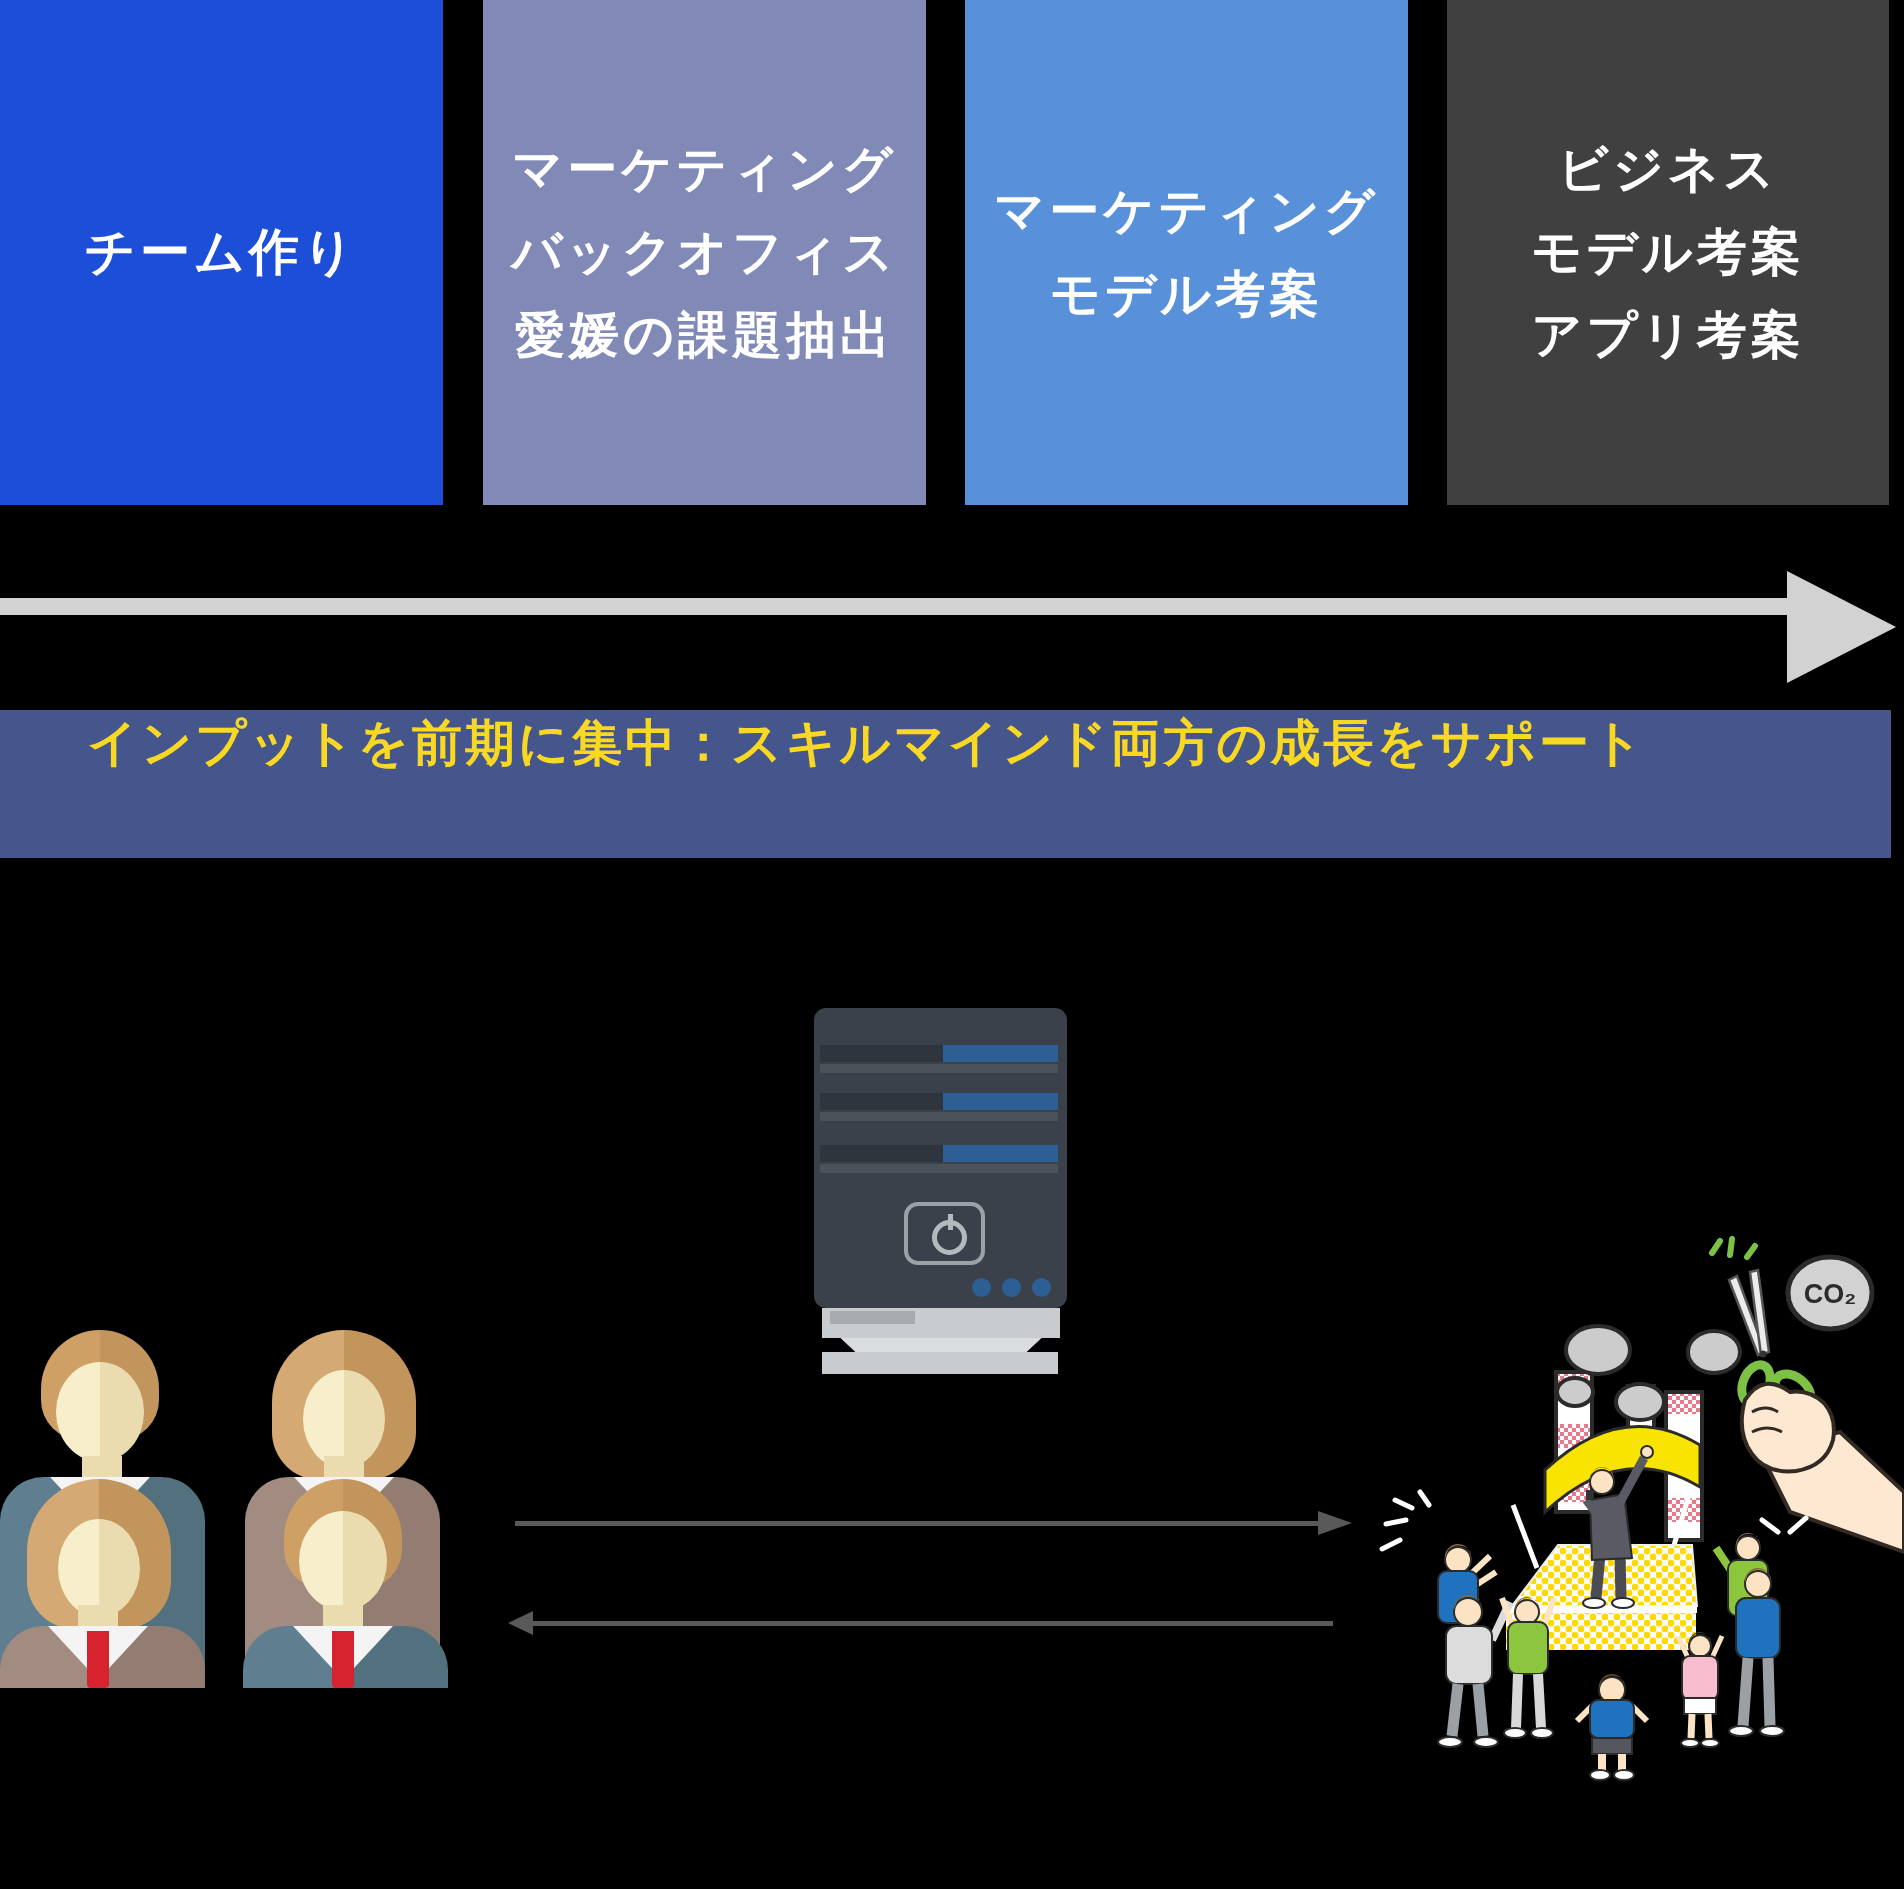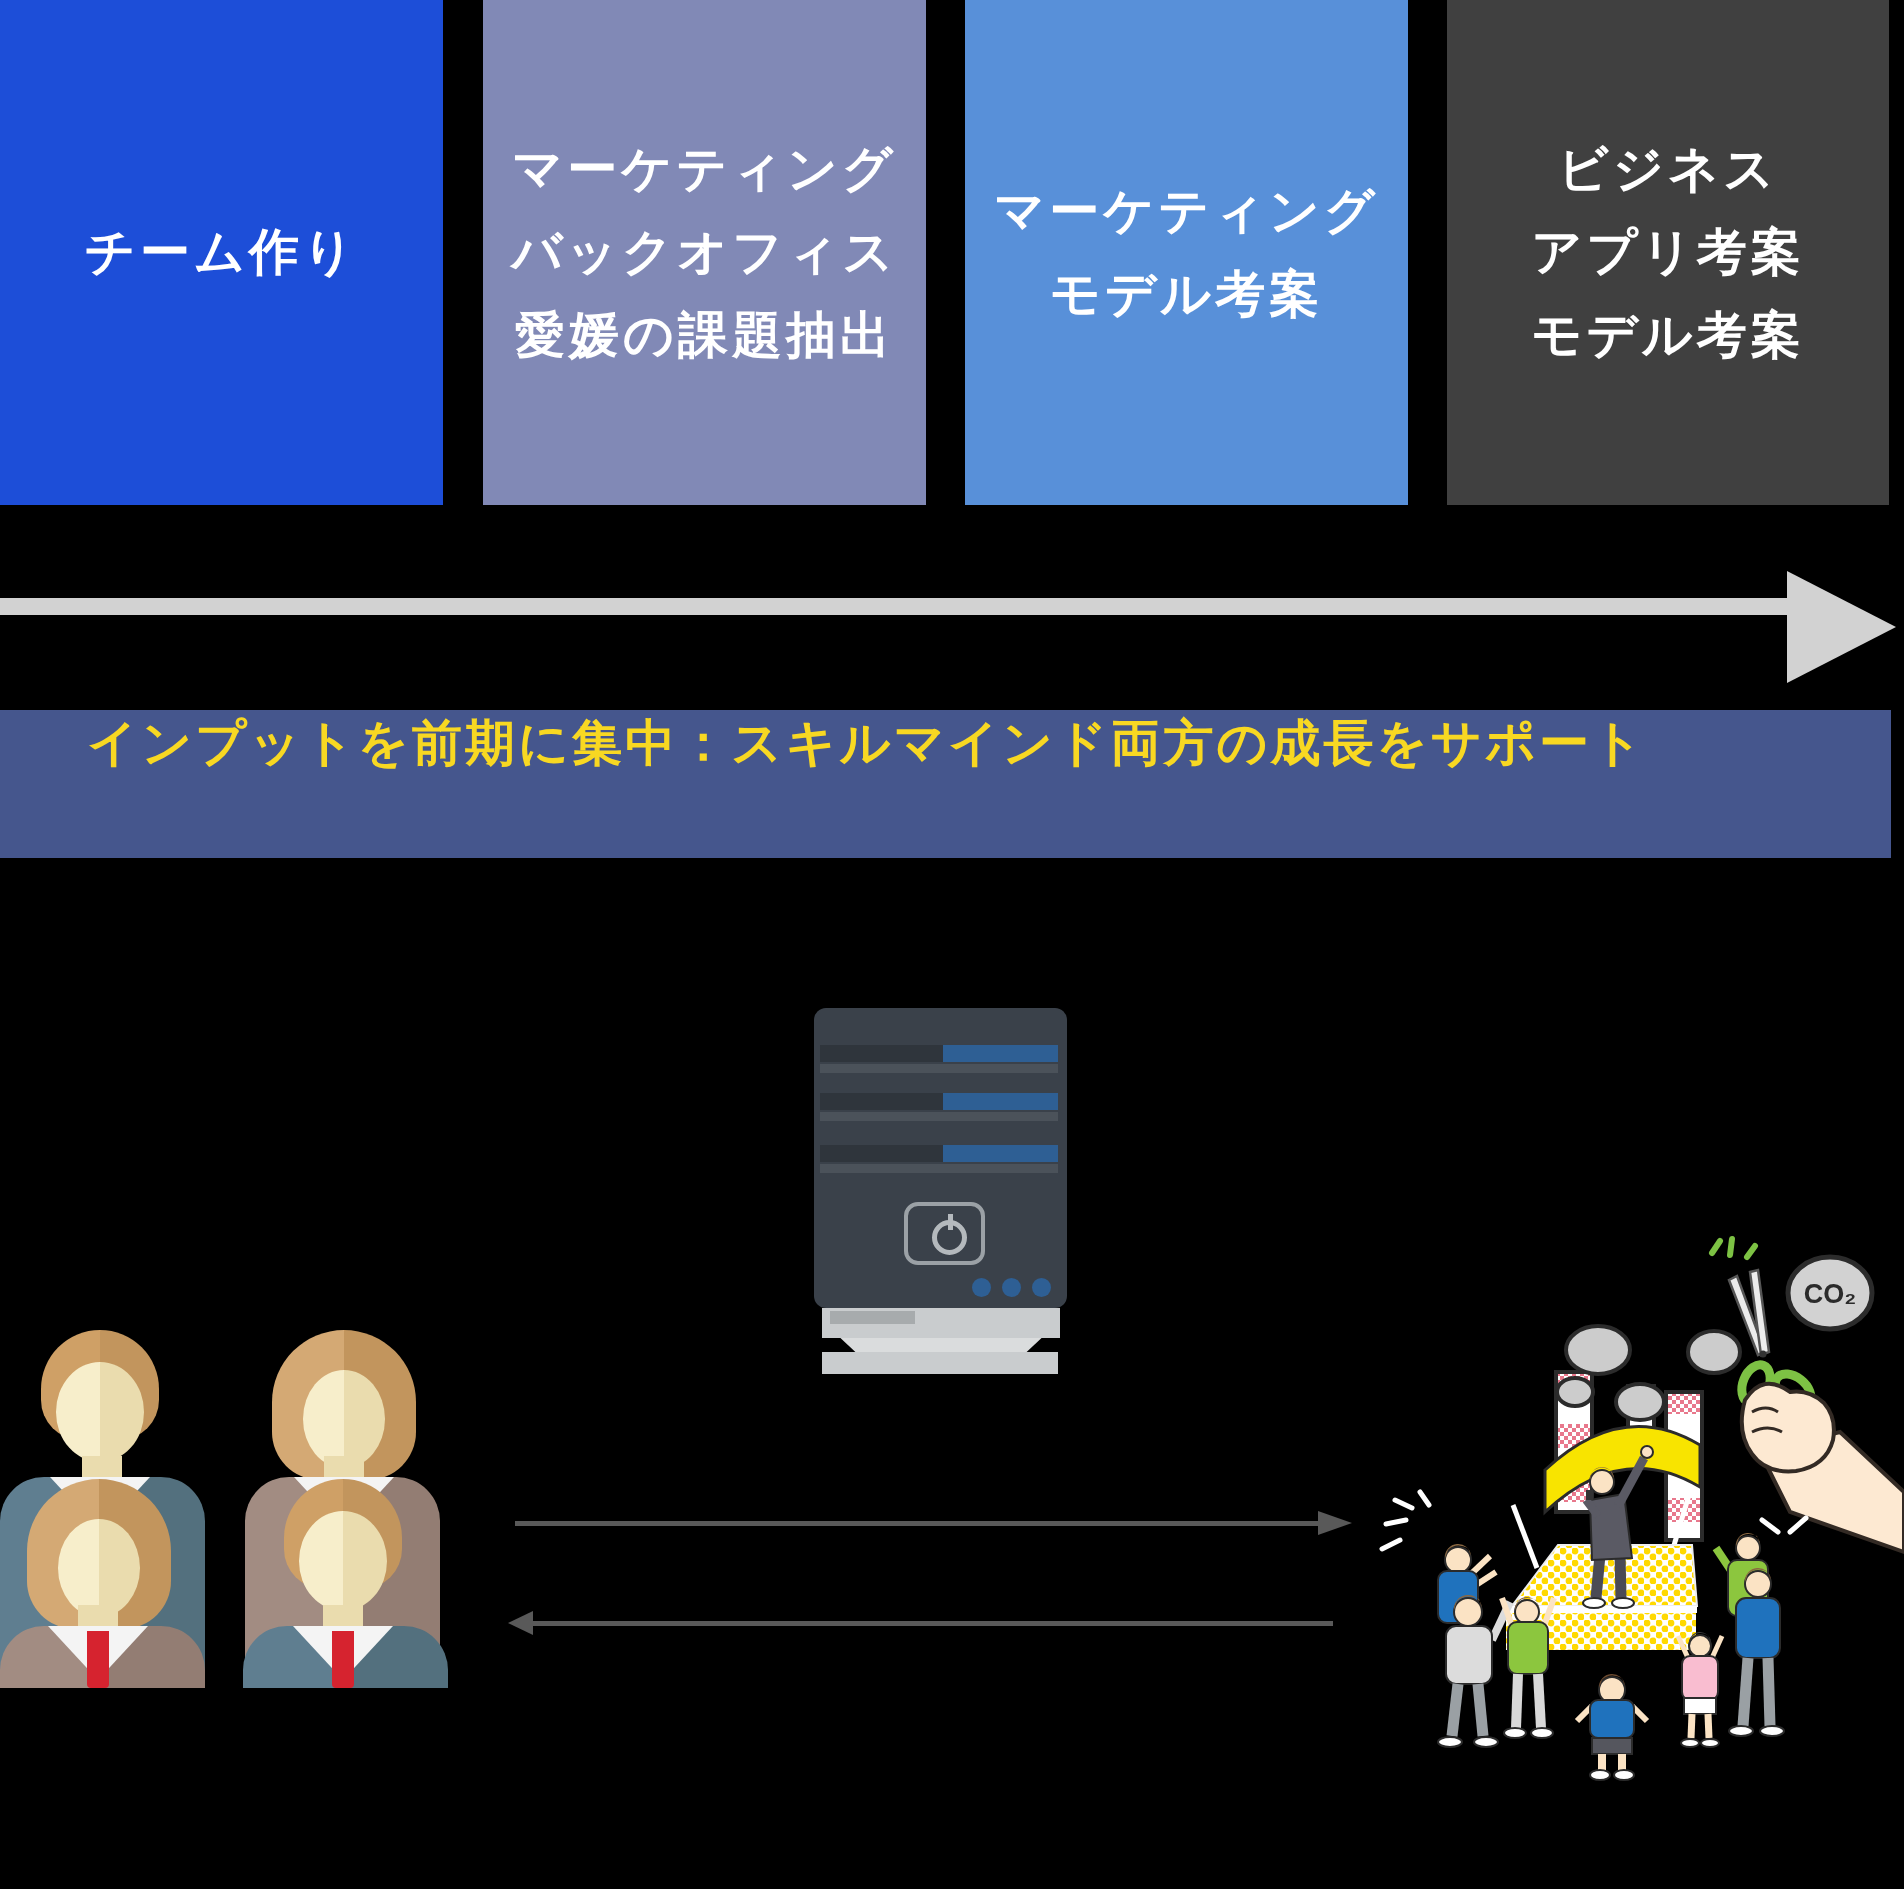--- a/index.html
+++ b/index.html
@@ -92,22 +92,22 @@
     <div class="phase-line">マーケティング</div>
     <div class="phase-line">バックオフィス</div>
     <div class="phase-line">愛媛の課題抽出</div>
   </div>
   <div class="phase phase3">
     <div class="phase-line">マーケティング</div>
     <div class="phase-line">モデル考案</div>
   </div>
   <div class="phase phase4">
     <div class="phase-line">ビジネス</div>
+    <div class="phase-line">モデル考案</div>
     <div class="phase-line">アプリ考案</div>
-    <div class="phase-line">モデル考案</div>
   </div>
 
   <div class="tl-shaft"></div>
   <div class="tl-head"></div>
 
   <div class="banner">
     <span>インプットを前期に集中：スキルマインド両方の成長をサポート</span>
   </div>
 
   <div class="server">

